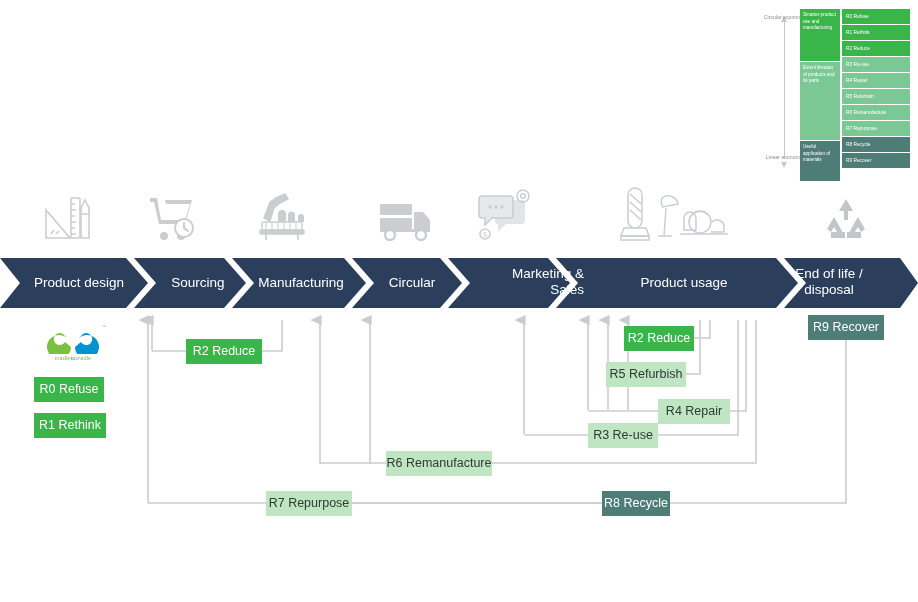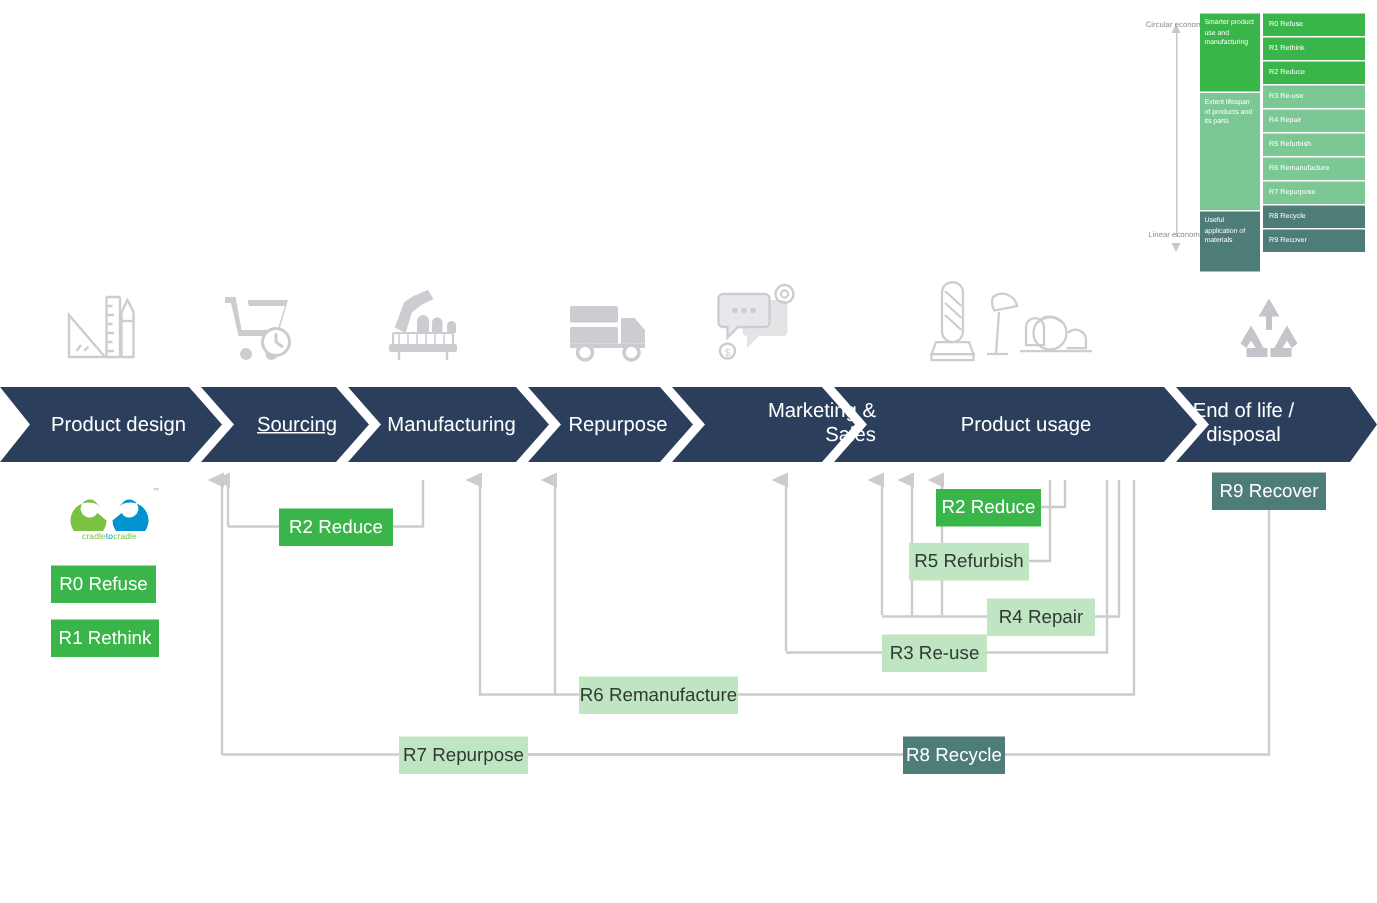--- a/index.html
+++ b/index.html
@@ -226,23 +226,23 @@
         <polygon points="134,0 224,0 246,25 224,50 134,50 156,25"></polygon>
         <polygon points="232,0 344,0 366,25 344,50 232,50 254,25"></polygon>
         <polygon points="352,0 440,0 462,25 440,50 352,50 374,25"></polygon>
         <polygon points="448,0 548,0 570,25 548,50 448,50 470,25"></polygon>
         <polygon points="556,0 776,0 798,25 776,50 556,50 578,25"></polygon>
         <polygon points="784,0 900,0 918,25 900,50 784,50 806,25"></polygon>
       </g>
     </svg>
 
     <div class="chev-label" style="left:20px;top:17px;width:118px;">Product design</div>
-    <div class="chev-label" style="left:150px;top:17px;width:96px;text-decoration:underline;">Sourcing</div>
+    <div class="chev-label" style="left:150px;top:17px;width:96px;">Sourcing</div>
     <div class="chev-label" style="left:242px;top:17px;width:118px;">Manufacturing</div>
-    <div class="chev-label" style="left:366px;top:17px;width:92px;">Repurpose</div>
+    <div class="chev-label" style="left:366px;top:17px;width:92px;">Circular</div>
     <div class="chev-label" style="left:476px;top:8px;width:108px;text-align:right;">Marketing &amp; Sales</div>
     <div class="chev-label" style="left:578px;top:17px;width:212px;text-align:center;">Product usage</div>
     <div class="chev-label" style="left:775px;top:8px;width:108px;">End of life / disposal</div>
   </div>
 
   <svg style="position:absolute;left:0;top:300px;width:918px;height:230px;" width="918" height="230" viewBox="0 0 918 230">
     <defs>
       <marker id="ah" markerWidth="7" markerHeight="7" refX="3.2" refY="6" orient="auto">
         <polygon points="0,7 3.2,0 6.4,7" fill="#cccccc"></polygon>
       </marker>

